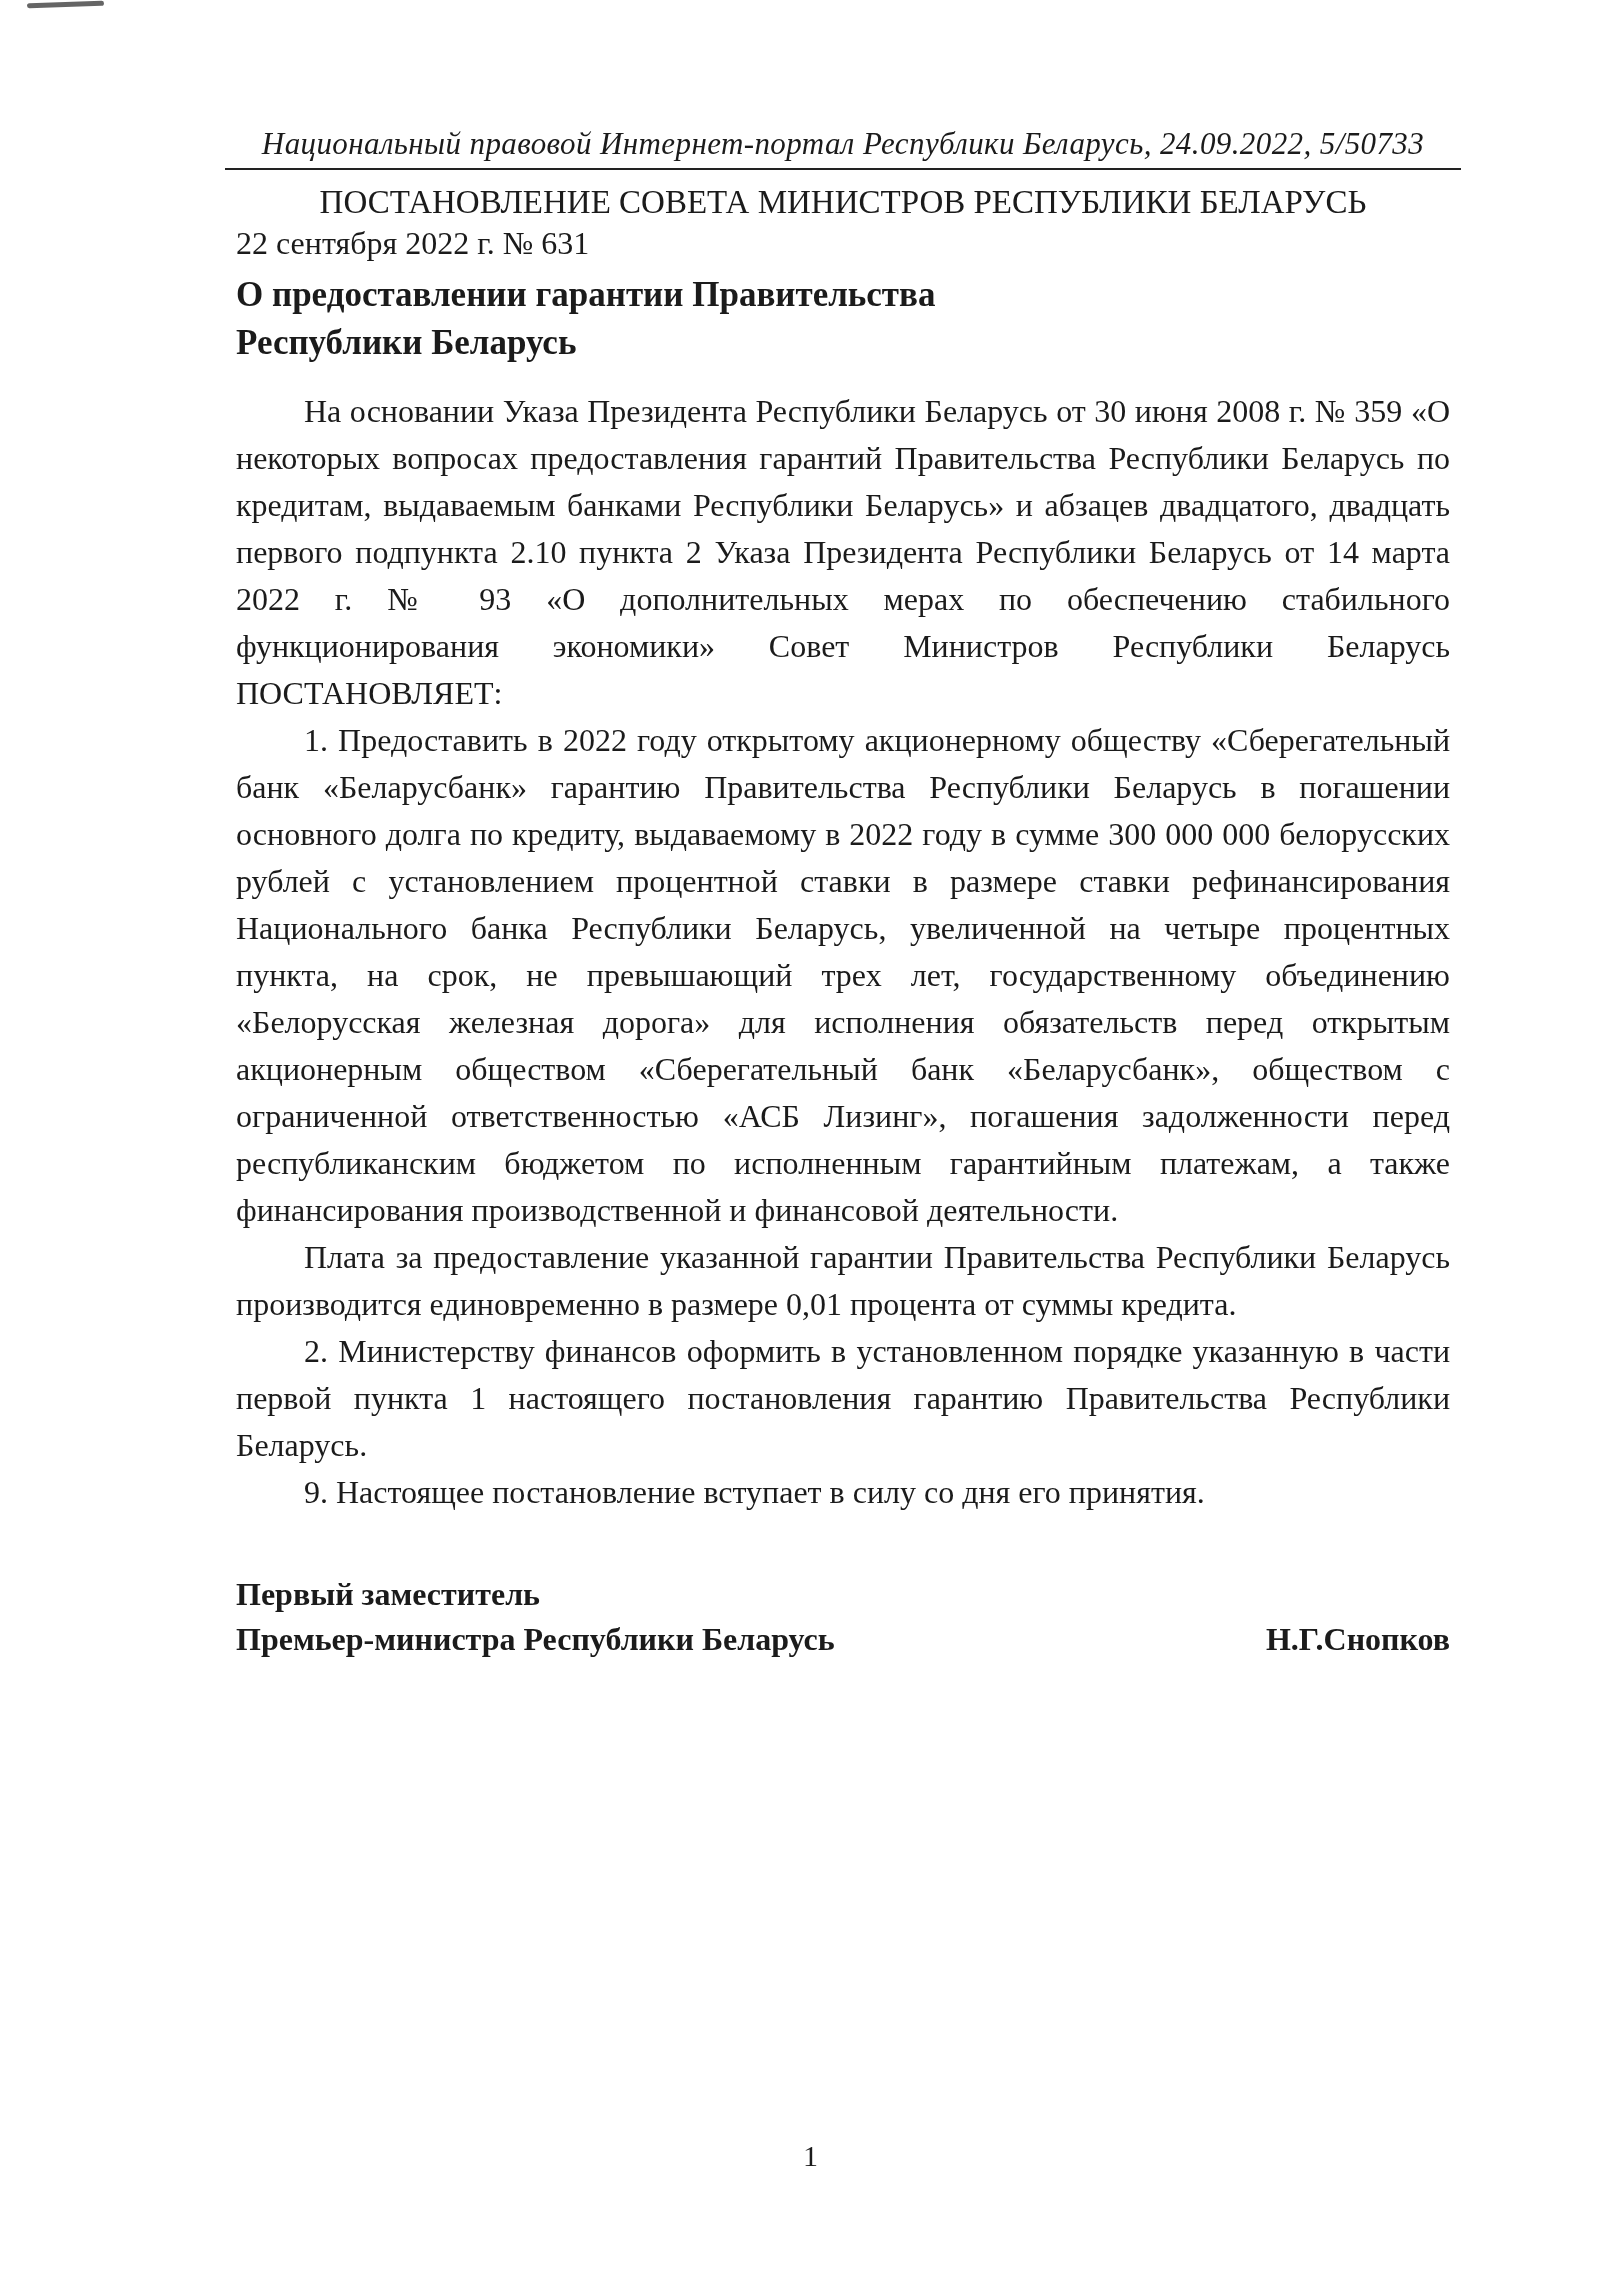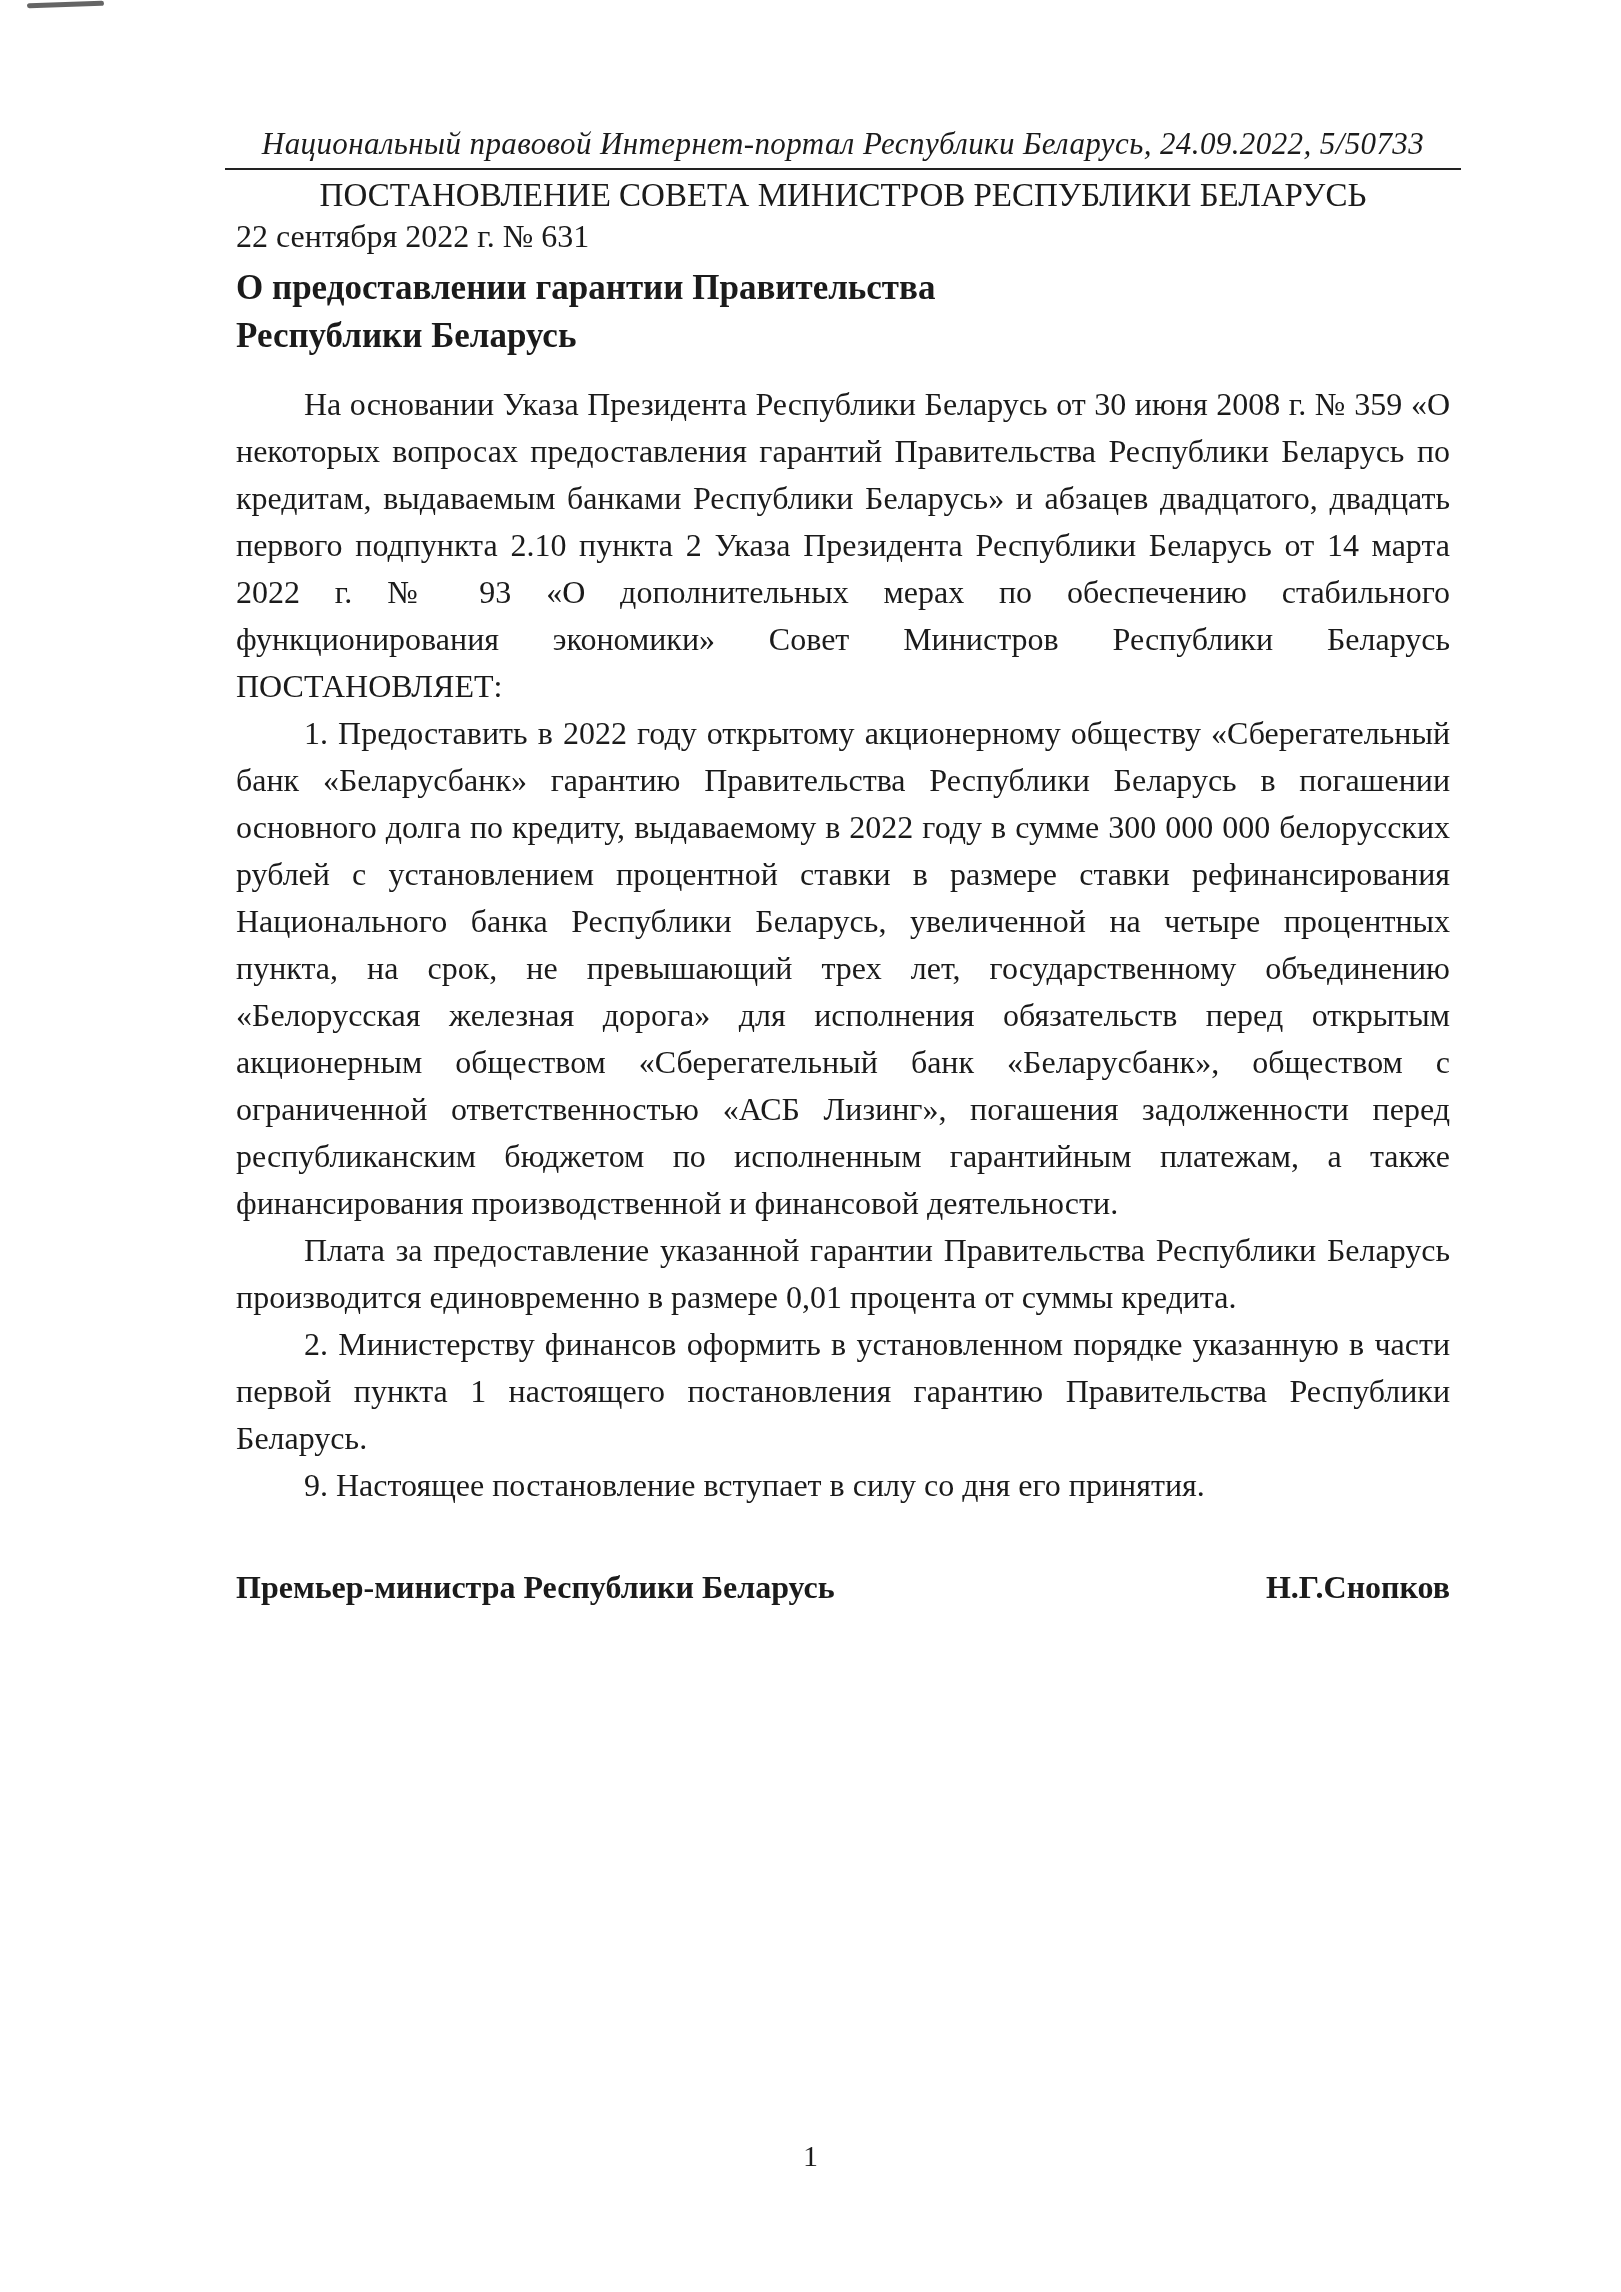--- a/index.html
+++ b/index.html
@@ -39,21 +39,21 @@
     line-height: 38px;
     text-align: center;
     letter-spacing: 0.4px;
   }
   .header-divider {
     border: none;
     border-top: 2.7px solid #222222;
     margin: 5.4px -10.7px 0 -10.7px;
   }
   .doc-type {
-    margin-top: 5px;
+    margin-top: 12px;
     font-size: 33px;
     line-height: 41px;
     text-align: center;
   }
   .doc-date {
     font-size: 32px;
     line-height: 41px;
     text-align: left;
   }
   .doc-title {
@@ -115,20 +115,21 @@
     <div class="body-text">
       <p>На основании Указа Президента Республики Беларусь от 30 июня 2008 г. № 359 «О некоторых вопросах предоставления гарантий Правительства Республики Беларусь по кредитам, выдаваемым банками Республики Беларусь» и абзацев двадцатого, двадцать первого подпункта 2.10 пункта 2 Указа Президента Республики Беларусь от 14 марта 2022 г. № 93 «О дополнительных мерах по обеспечению стабильного функционирования экономики» Совет Министров Республики Беларусь ПОСТАНОВЛЯЕТ:</p>
       <p>1. Предоставить в 2022 году открытому акционерному обществу «Сберегательный банк «Беларусбанк» гарантию Правительства Республики Беларусь в погашении основного долга по кредиту, выдаваемому в 2022 году в сумме 300 000 000 белорусских рублей с установлением процентной ставки в размере ставки рефинансирования Национального банка Республики Беларусь, увеличенной на четыре процентных пункта, на срок, не превышающий трех лет, государственному объединению «Белорусская железная дорога» для исполнения обязательств перед открытым акционерным обществом «Сберегательный банк «Беларусбанк», обществом с ограниченной ответственностью «АСБ Лизинг», погашения задолженности перед республиканским бюджетом по исполненным гарантийным платежам, а также финансирования производственной и финансовой деятельности.</p>
       <p>Плата за предоставление указанной гарантии Правительства Республики Беларусь производится единовременно в размере 0,01 процента от суммы кредита.</p>
       <p>2. Министерству финансов оформить в установленном порядке указанную в части первой пункта 1 настоящего постановления гарантию Правительства Республики Беларусь.</p>
       <p>9. Настоящее постановление вступает в силу со дня его принятия.</p>
     </div>
 
     <div class="signature">
       <div>
+        <div>Первый заместитель</div>
         <div>Премьер-министра Республики Беларусь</div>
       </div>
       <div>Н.Г.Снопков</div>
     </div>
 
   </div>
 
   <div class="page-number">1</div>
 
 </div>

